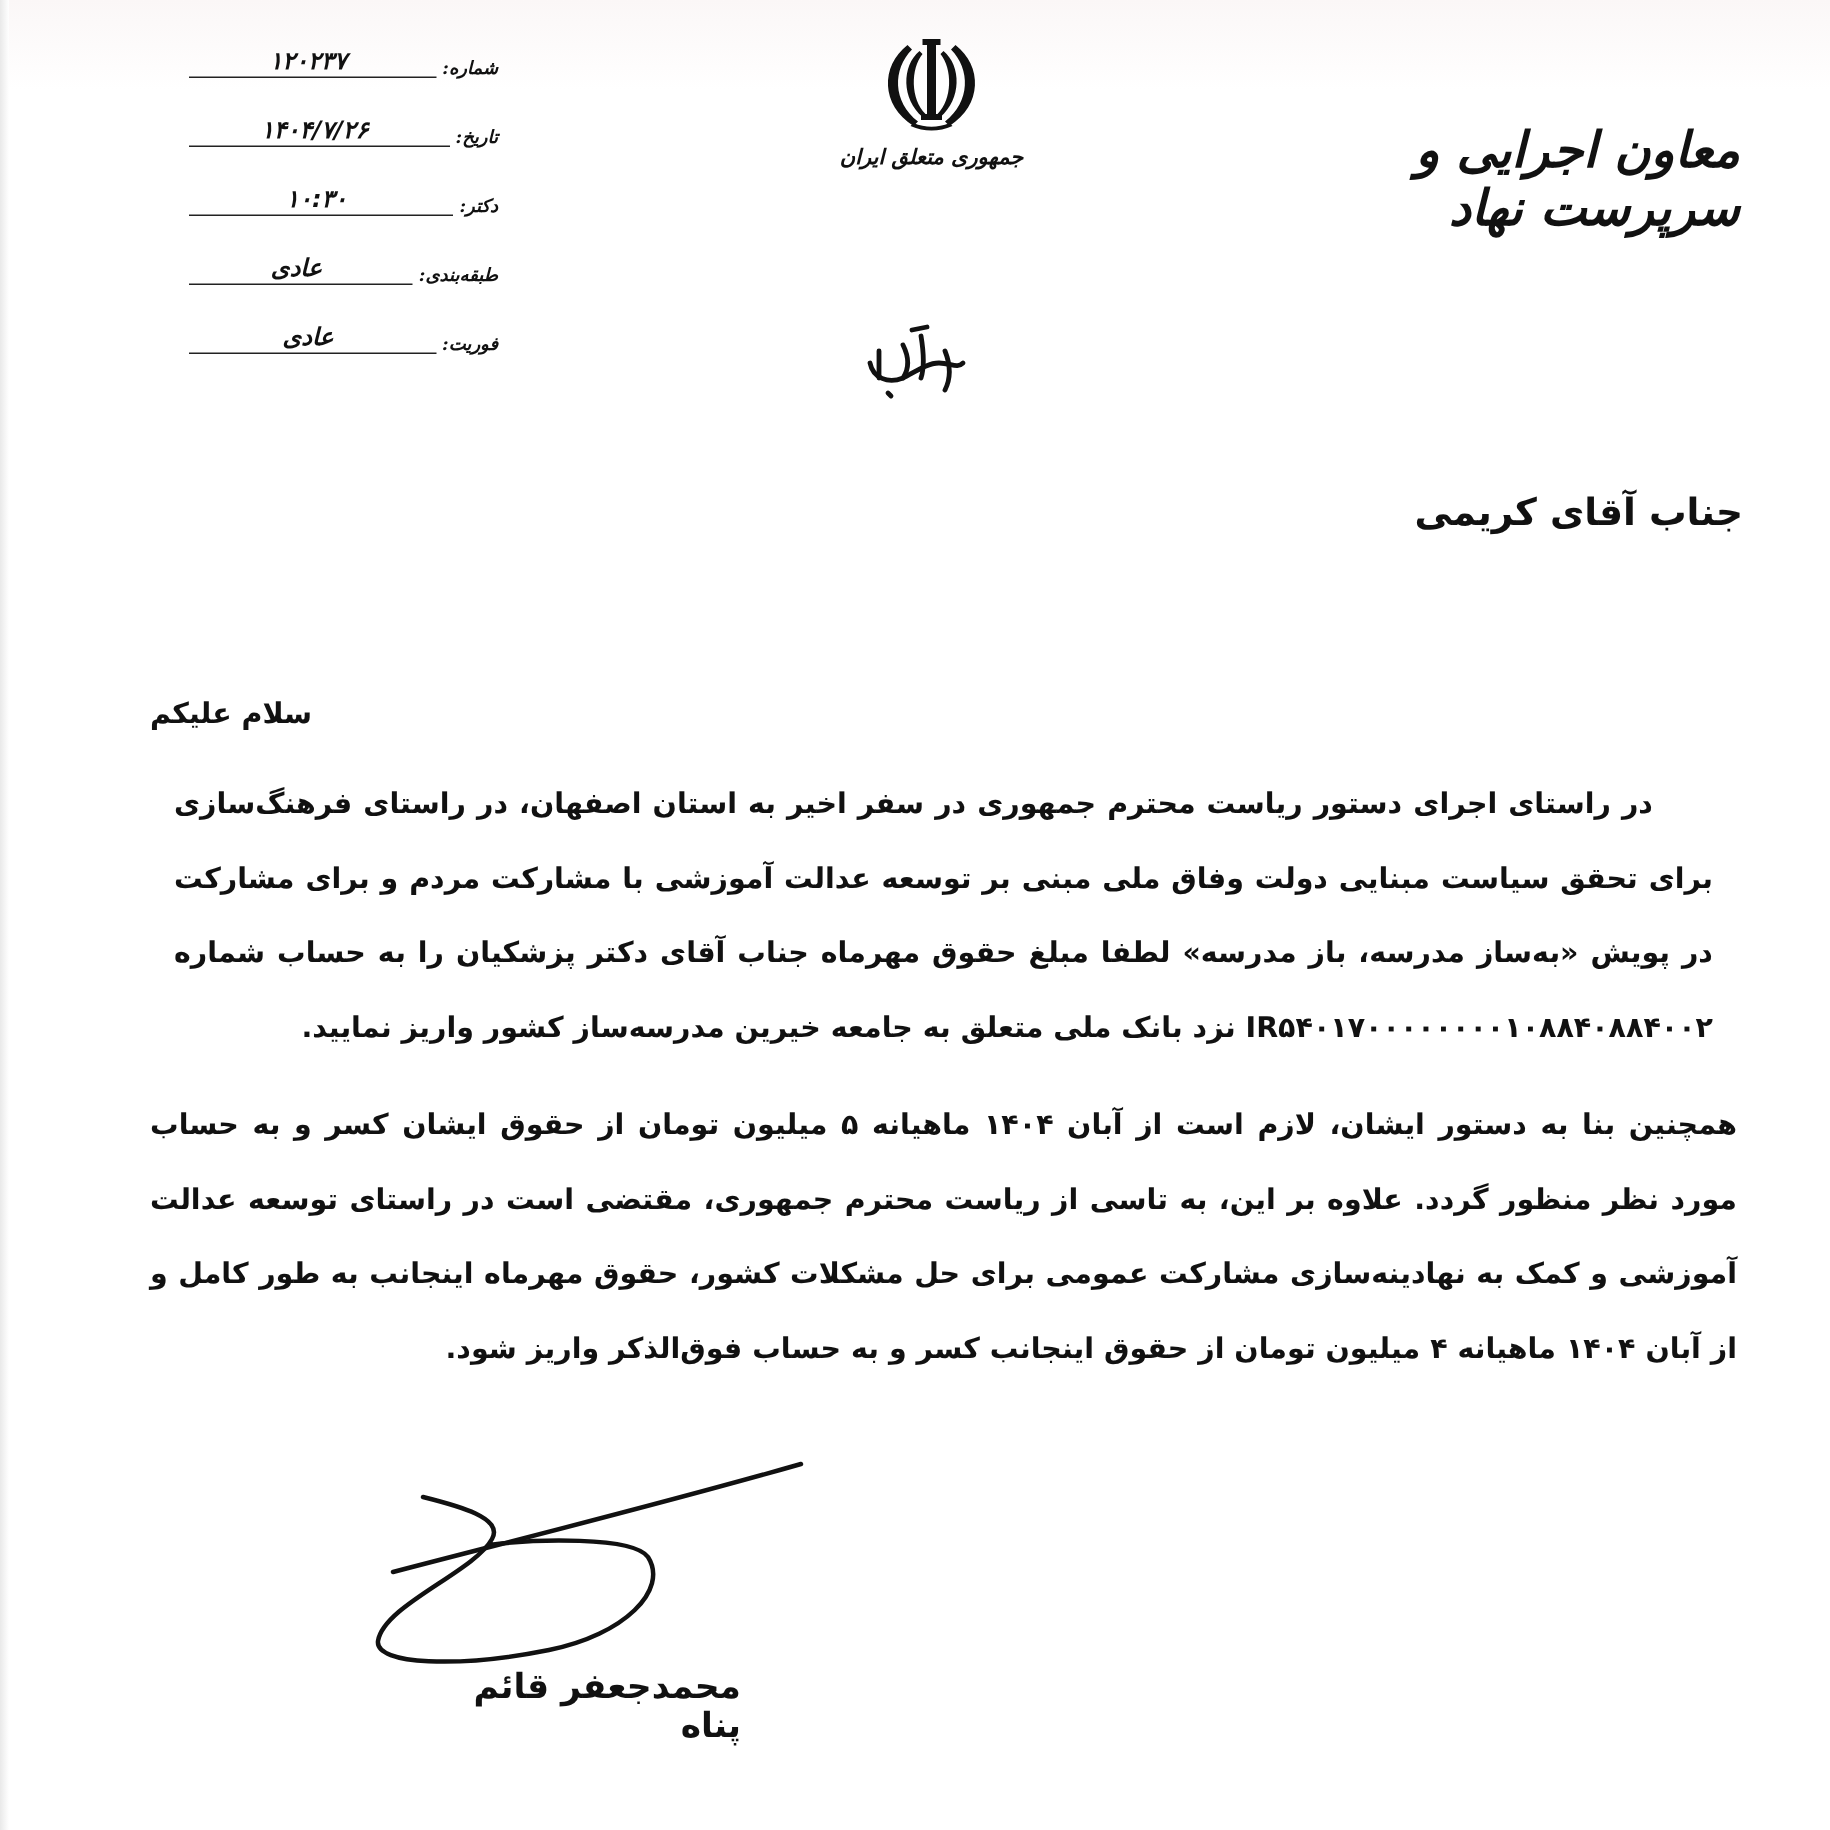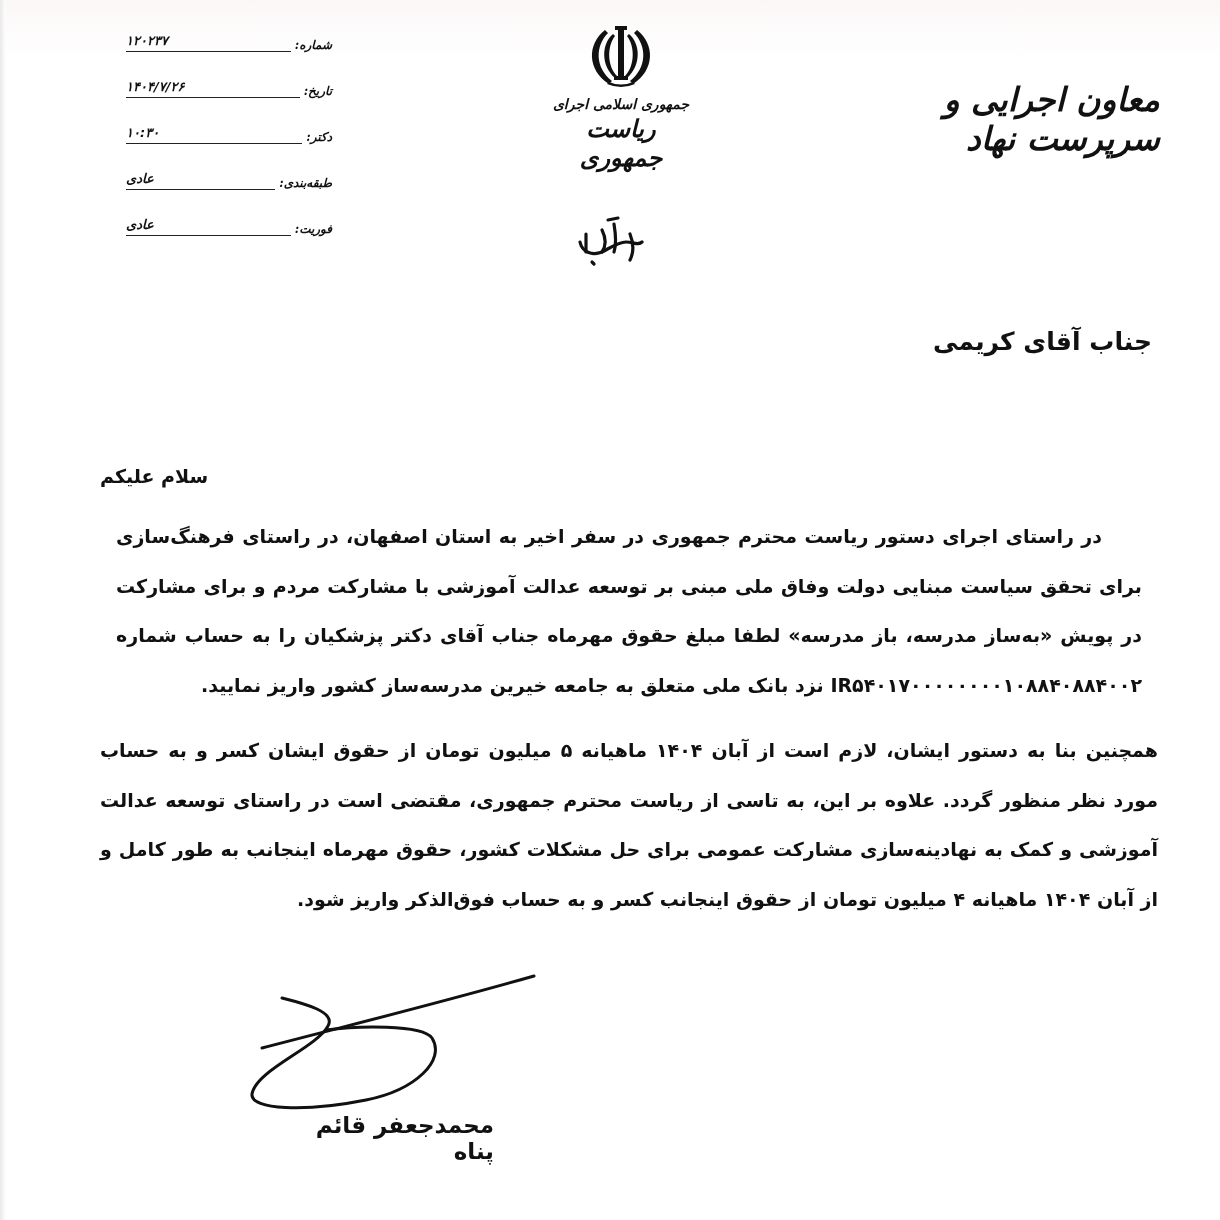--- a/index.html
+++ b/index.html
@@ -20,41 +20,41 @@
     }
 
     
     .meta { position: absolute; left: 126px; top: 22px; width: 206px; direction: rtl; }
     .meta-row {
       display: flex; align-items: flex-end; height: 46px;
       font-weight: bold; font-style: italic;
     }
     .meta-label { font-family: "DejaVu Serif", serif; font-size: 12px; white-space: nowrap; margin-left: 4px; }
     .meta-value {
-      flex: 1; border-bottom: 1.5px solid #222; text-align: left;
-      font-family: "DejaVu Sans", sans-serif; font-size: 13px; padding-bottom: 1px;
+      flex: 1; border-bottom: 1.5px solid #222; text-align: center;
+      font-family: "DejaVu Sans", sans-serif; font-size: 16px; padding-bottom: 1px;
       padding-right: 6px; line-height: 18px;
     }
     .meta-row.r1 { height: 30px; }
 
     
     .emblem { position: absolute; left: 546px; top: 22px; width: 150px; text-align: center; direction: rtl; }
     .emblem svg { display: block; margin: 0 auto; }
     .emblem-line1 { font-family: "DejaVu Serif", serif; font-style: italic; font-size: 14px; font-weight: bold; margin-top: 6px; }
     .emblem-line2 { font-family: "DejaVu Serif", serif; font-style: italic; font-size: 24px; font-weight: bold; margin-top: 2px; }
     .basmala { position: absolute; left: 572px; top: 212px; width: 80px; height: 60px; }
 
     
     .sender {
       position: absolute; left: 800px; top: 80px; width: 360px; text-align: right; direction: rtl;
       font-family: "DejaVu Serif", serif; font-style: italic; font-weight: bold; font-size: 33px;
     }
 
     
-    .recipient { position: absolute; right: 68px; top: 318px; direction: rtl; text-align: right; }
+    .recipient { position: absolute; right: 58px; top: 318px; direction: rtl; text-align: right; }
     .recipient div { font-weight: bold; font-size: 25px; line-height: 48px; }
 
     
     .body {
       position: absolute; left: 100px; right: 62px; top: 456px; direction: rtl; text-align: justify;
       font-size: 19px; font-weight: bold; line-height: 49.5px;
     }
     .greeting { font-size: 19px; font-weight: bold; line-height: 40px; text-align: left; }
     .para { text-indent: 40px; margin: 16px; }
     .para2 { margin: 0; }
@@ -104,22 +104,21 @@
 
         <path d="M28 12 C16 22, 16 44, 30 56 L32 54 C22 44, 22 24, 30 14 Z"></path>
         <path d="M44 12 C56 22, 56 44, 42 56 L40 54 C50 44, 50 24, 42 14 Z"></path>
 
         <path d="M20 8 C2 22, 2 48, 24 62 L27 59 C10 46, 10 24, 23 11 Z"></path>
         <path d="M52 8 C70 22, 70 48, 48 62 L45 59 C62 46, 62 24, 49 11 Z"></path>
 
         <path d="M22 62 Q36 68 50 62 L48 60 Q36 65 24 60 Z"></path>
       </g>
     </svg>
-    <div class="emblem-line1">جمهوری اسلامی اجرای</div>
-    <div class="emblem-line2">ریاست جمهوری</div>
+    <div class="emblem-line1">جمهوری متعلق ایران</div>
   </div>
 
   <svg class="basmala" viewBox="0 0 80 60">
     <g fill="none" stroke="#111" stroke-width="3.2" stroke-linecap="round">
       <path d="M8 30 C10 40, 20 44, 30 40 C38 36, 46 30, 54 30 C62 30, 66 34, 70 30"></path>
       <path d="M14 22 L14 40"></path>
       <path d="M30 18 C34 26, 34 34, 30 40"></path>
       <path d="M42 12 C44 24, 44 34, 42 40"></path>
       <path d="M58 22 C62 32, 62 40, 58 48"></path>
       <path d="M36 8 L46 6"></path>

